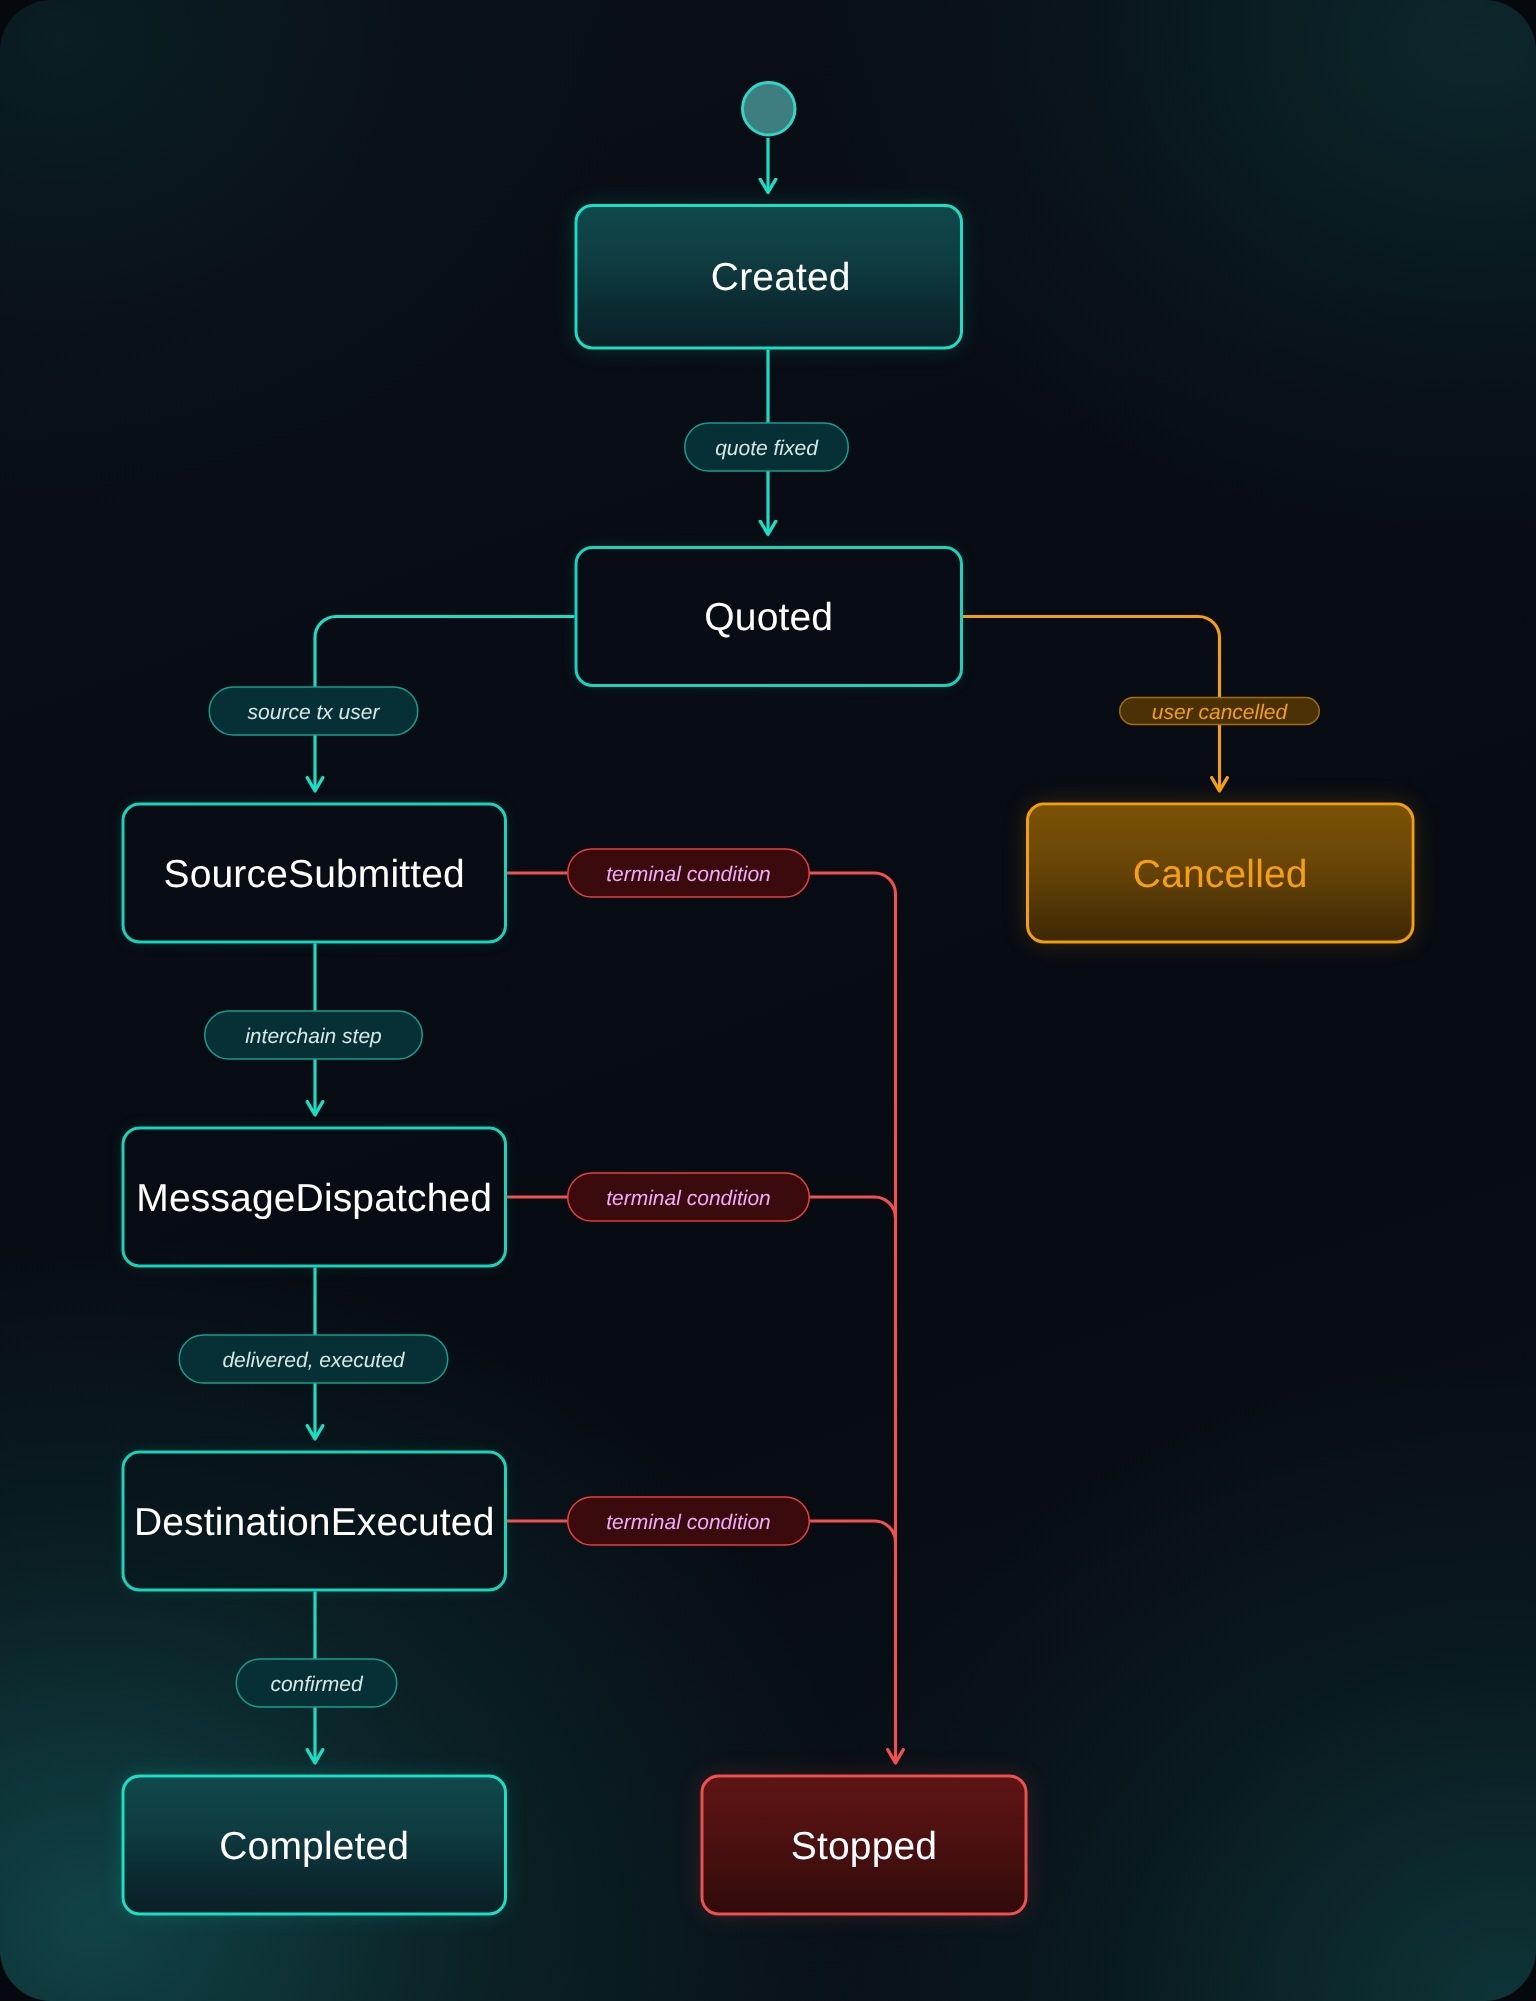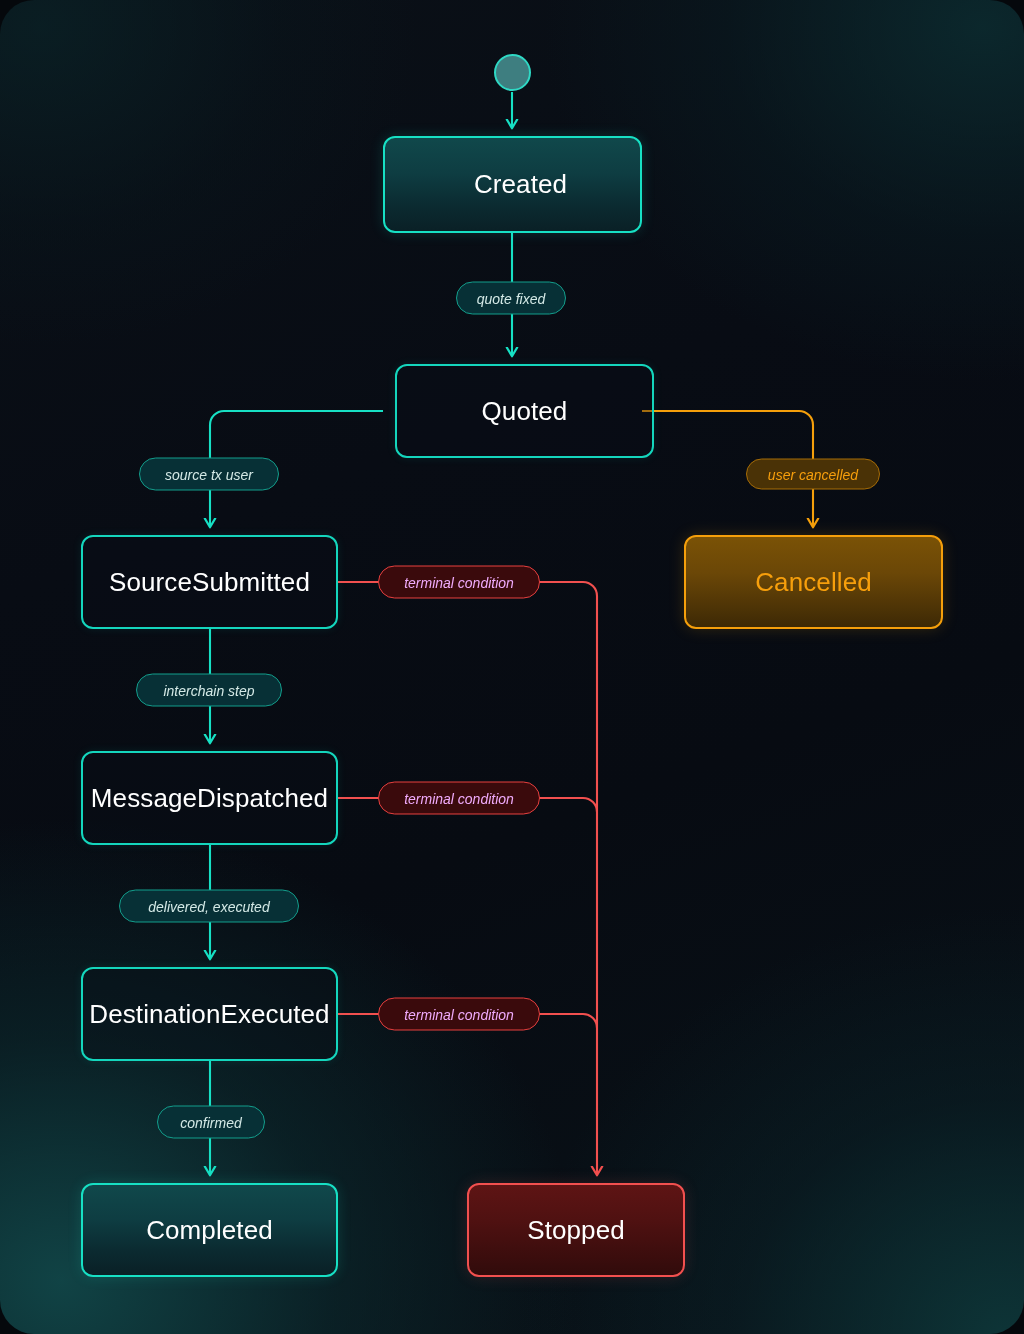--- a/index.html
+++ b/index.html
@@ -142,39 +142,39 @@
       <path d="M 338 798 L 583 798 A 14 14 0 0 1 597 812" stroke="#f2504f"></path>
 
       <path d="M 338 1014 L 583 1014 A 14 14 0 0 1 597 1028" stroke="#f2504f"></path>
     </g>
   </svg>
 
   <div class="start-dot" style="left:494px; top:54px; width:37px; height:37px;"></div>
 
   <div class="node node-teal-fill" style="left:383px; top:136px; width:259px; height:97px; font-size:26px;padding-left:16px;">Created</div>
 
-  <div class="node node-teal-plain" style="left:383px; top:364px; width:259px; height:94px; font-size:26px;margin-left:12px;">Quoted</div>
+  <div class="node node-teal-plain" style="left:383px; top:364px; width:259px; height:94px; font-size:26px;">Quoted</div>
 
   <div class="node node-teal-plain" style="left:81px; top:535px; width:257px; height:94px; font-size:26px;">SourceSubmitted</div>
 
   <div class="node node-teal-plain" style="left:81px; top:751px; width:257px; height:94px; font-size:26px;">MessageDispatched</div>
 
   <div class="node node-amber" style="left:684px; top:535px; width:259px; height:94px; font-size:26px;">Cancelled</div>
 
   <div class="node node-teal-plain" style="left:81px; top:967px; width:257px; height:94px; font-size:26px;">DestinationExecuted</div>
 
   <div class="node node-teal-fill" style="left:81px; top:1183px; width:257px; height:94px; font-size:26px;text-align:right;">Completed</div>
 
   <div class="node node-red" style="left:467px; top:1183px; width:218px; height:94px; font-size:26px;text-align:center;">Stopped</div>
 
   <div class="label label-teal" style="left:511px; top:298px; width:110px; height:33px; font-size:14px;">quote fixed</div>
 
   <div class="label label-teal" style="left:209px; top:474px; width:140px; height:33px; font-size:14px;">source tx user</div>
 
-  <div class="label label-amber" style="left:813px; top:474px; width:134px; height:31px; font-size:14px;">user cancelled</div>
+  <div class="label label-amber" style="left:813px; top:474px; width:134px; height:19px; font-size:14px;">user cancelled</div>
 
   <div class="label label-teal" style="left:209px; top:690px; width:146px; height:33px; font-size:14px;">interchain step</div>
 
   <div class="label label-teal" style="left:209px; top:906px; width:180px; height:33px; font-size:14px;">delivered, executed</div>
 
   <div class="label label-teal" style="left:211px; top:1122px; width:108px; height:33px; font-size:14px;">confirmed</div>
 
   <div class="label label-red" style="left:459px; top:582px; width:162px; height:33px; font-size:14px;">terminal condition</div>
 
   <div class="label label-red" style="left:459px; top:798px; width:162px; height:33px; font-size:14px;">terminal condition</div>

